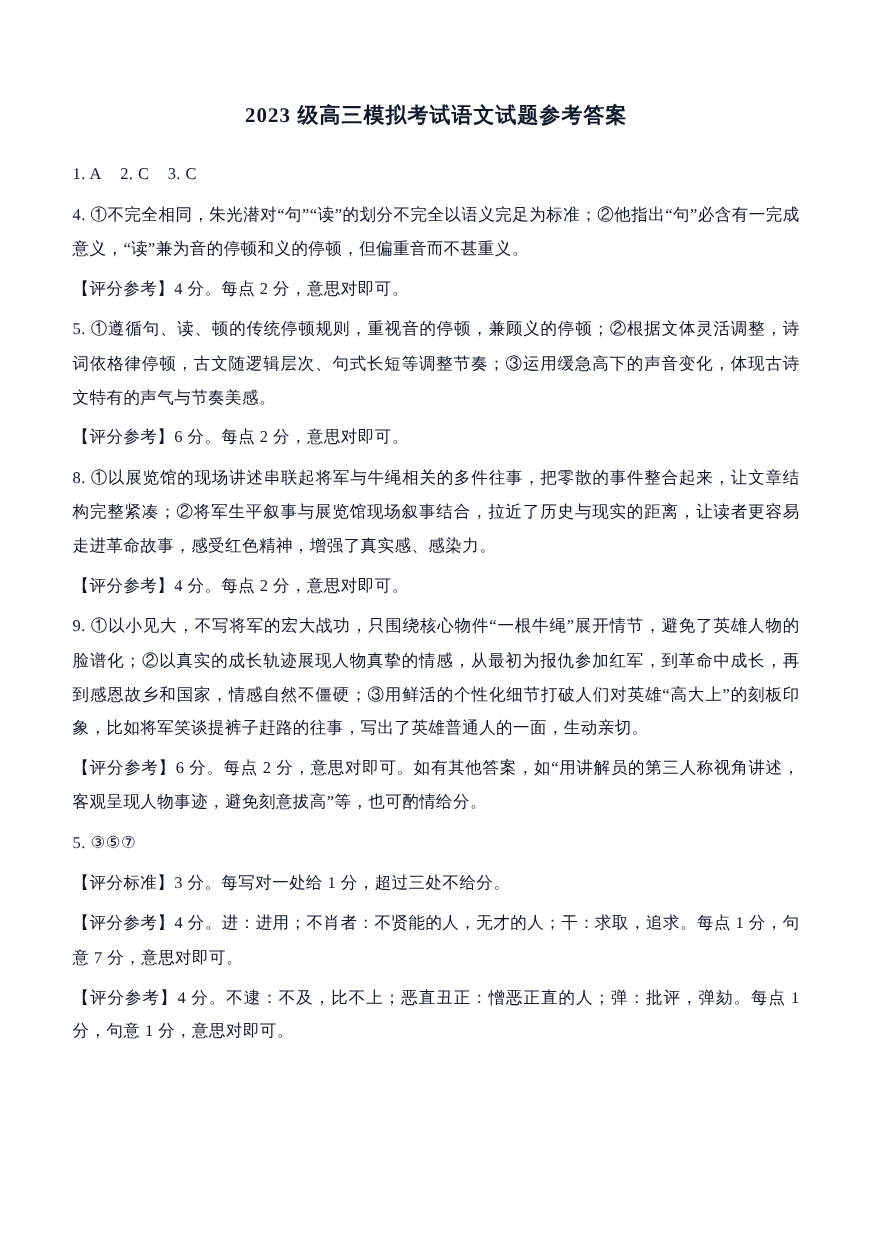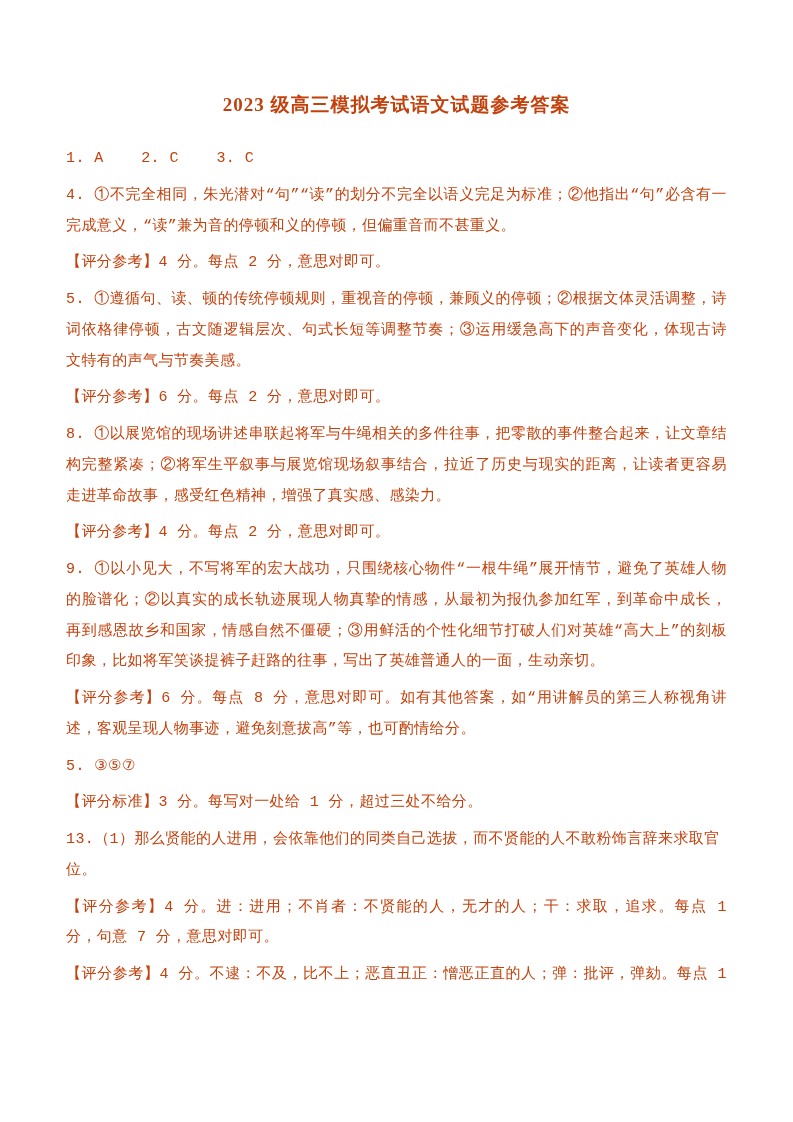--- a/index.html
+++ b/index.html
@@ -9,56 +9,54 @@
   }
   .page {
     position: relative;
     width: 793px;
     height: 980px;
     background: #ffffff;
     box-sizing: border-box;
     padding: 92px 66px 24px 66px;
     overflow: hidden;
     font-family: "Liberation Serif", "DejaVu Serif", serif;
-    color: #c2410c;
+    color: #0f172a;
   }
   .doc-title {
     font-size: 19px;
     font-weight: bold;
     text-align: center;
     letter-spacing: 1px;
     margin: 0 0 26px 0;
   }
   .para {
     font-size: 15px;
     line-height: 2.05;
     letter-spacing: 0.4px;
     text-align: justify;
     margin: 0 0 6px 0;
-    font-family: Liberation Mono, monospace;
   }
   .para.single {
     text-align: left;
   }
 </style>
 </head>
 <body>
 
 <div class="page">
 
   <h1 class="doc-title">2023 级高三模拟考试语文试题参考答案</h1>
 
   <p class="para single">1. A&nbsp;&nbsp;&nbsp; 2. C&nbsp;&nbsp;&nbsp; 3. C</p>
   <p class="para">4. ①不完全相同，朱光潜对“句”“读”的划分不完全以语义完足为标准；②他指出“句”必含有一完成意义，“读”兼为音的停顿和义的停顿，但偏重音而不甚重义。</p>
   <p class="para single">【评分参考】4 分。每点 2 分，意思对即可。</p>
   <p class="para">5. ①遵循句、读、顿的传统停顿规则，重视音的停顿，兼顾义的停顿；②根据文体灵活调整，诗词依格律停顿，古文随逻辑层次、句式长短等调整节奏；③运用缓急高下的声音变化，体现古诗文特有的声气与节奏美感。</p>
   <p class="para single">【评分参考】6 分。每点 2 分，意思对即可。</p>
   <p class="para">8. ①以展览馆的现场讲述串联起将军与牛绳相关的多件往事，把零散的事件整合起来，让文章结构完整紧凑；②将军生平叙事与展览馆现场叙事结合，拉近了历史与现实的距离，让读者更容易走进革命故事，感受红色精神，增强了真实感、感染力。</p>
   <p class="para single">【评分参考】4 分。每点 2 分，意思对即可。</p>
   <p class="para">9. ①以小见大，不写将军的宏大战功，只围绕核心物件“一根牛绳”展开情节，避免了英雄人物的脸谱化；②以真实的成长轨迹展现人物真挚的情感，从最初为报仇参加红军，到革命中成长，再到感恩故乡和国家，情感自然不僵硬；③用鲜活的个性化细节打破人们对英雄“高大上”的刻板印象，比如将军笑谈提裤子赶路的往事，写出了英雄普通人的一面，生动亲切。</p>
-  <p class="para">【评分参考】6 分。每点 8 分，意思对即可。如有其他答案，如“用讲解员的第三人称视角讲述，客观呈现人物事迹，避免刻意拔高”等，也可酌情给分。</p>
+  <p class="para">【评分参考】6 分。每点 2 分，意思对即可。如有其他答案，如“用讲解员的第三人称视角讲述，客观呈现人物事迹，避免刻意拔高”等，也可酌情给分。</p>
   <p class="para single">5. ③⑤⑦</p>
   <p class="para single">【评分标准】3 分。每写对一处给 1 分，超过三处不给分。</p>
-  <p class="para single">13.（1）那么贤能的人进用，会依靠他们的同类自己选拔，而不贤能的人不敢粉饰言辞来求取官位。</p>
   <p class="para">【评分参考】4 分。进：进用；不肖者：不贤能的人，无才的人；干：求取，追求。每点 1 分，句意 7 分，意思对即可。</p>
   <p class="para">【评分参考】4 分。不逮：不及，比不上；恶直丑正：憎恶正直的人；弹：批评，弹劾。每点 1 分，句意 1 分，意思对即可。</p>
 
 </div>
 
 </body></html>

